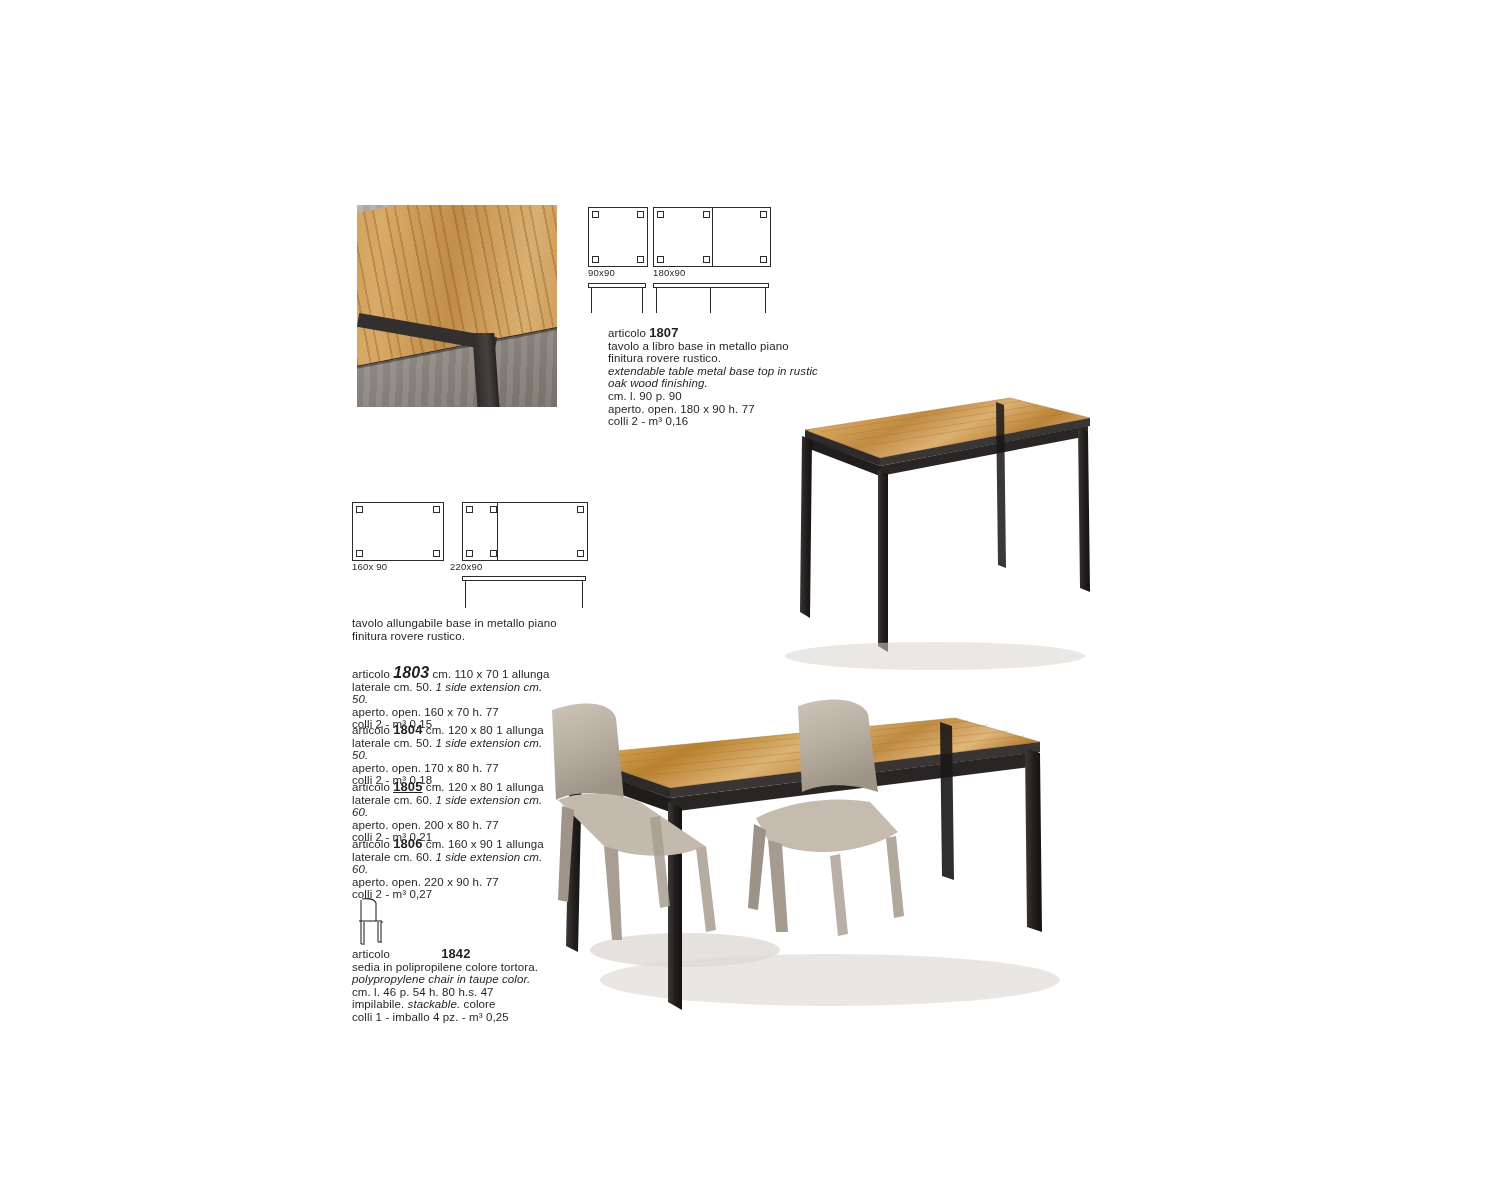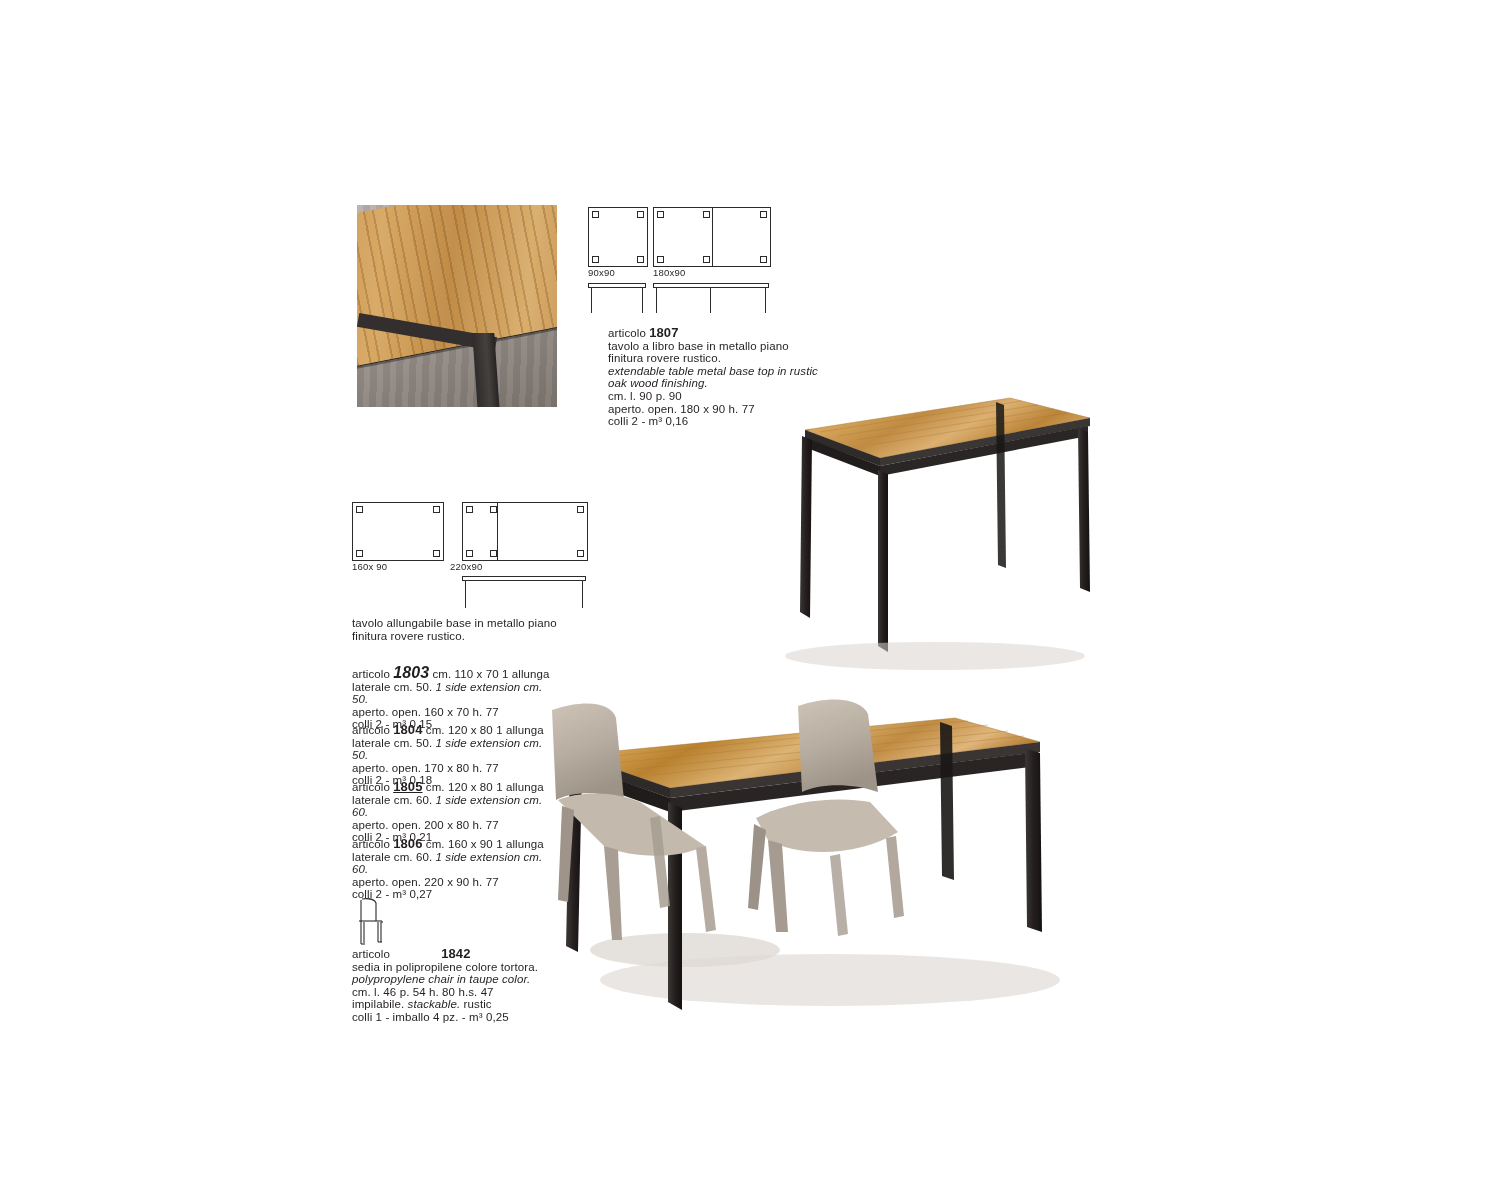--- a/index.html
+++ b/index.html
@@ -272,21 +272,21 @@
       <path d="M9 49 L13 49"></path>
       <path d="M26 47 L30 47"></path>
     </svg>
   </div>
 
   <div class="abs" style="left:352px; top:948px; width:210px;">
     <div class="txt"><span>articolo </span><span class="b" style="font-size:13px;margin-left:48px;">1842</span></div>
     <div class="txt">sedia in polipropilene colore tortora.</div>
     <div class="txt ital">polypropylene chair in taupe color.</div>
     <div class="txt">cm. l. 46 p. 54 h. 80 h.s. 47</div>
-    <div class="txt"><span>impilabile.</span><span class="ital"> stackable.</span><span> rustic</span></div>
+    <div class="txt"><span>impilabile.</span><span class="ital"> stackable.</span><span> colore</span></div>
     <div class="txt">colli 1 - imballo 4 pz. - m³ 0,25</div>
   </div>
 
   <div class="abs" id="photo-square-table">
     <svg width="420" height="310" viewBox="0 0 420 310">
       <defs>
         <linearGradient id="woodSq" x1="0" y1="0" x2="1" y2="0.4">
           <stop offset="0%" stop-color="#b9812f"></stop>
           <stop offset="18%" stop-color="#d9a css"></stop>
           <stop offset="20%" stop-color="#d9a85f"></stop>

